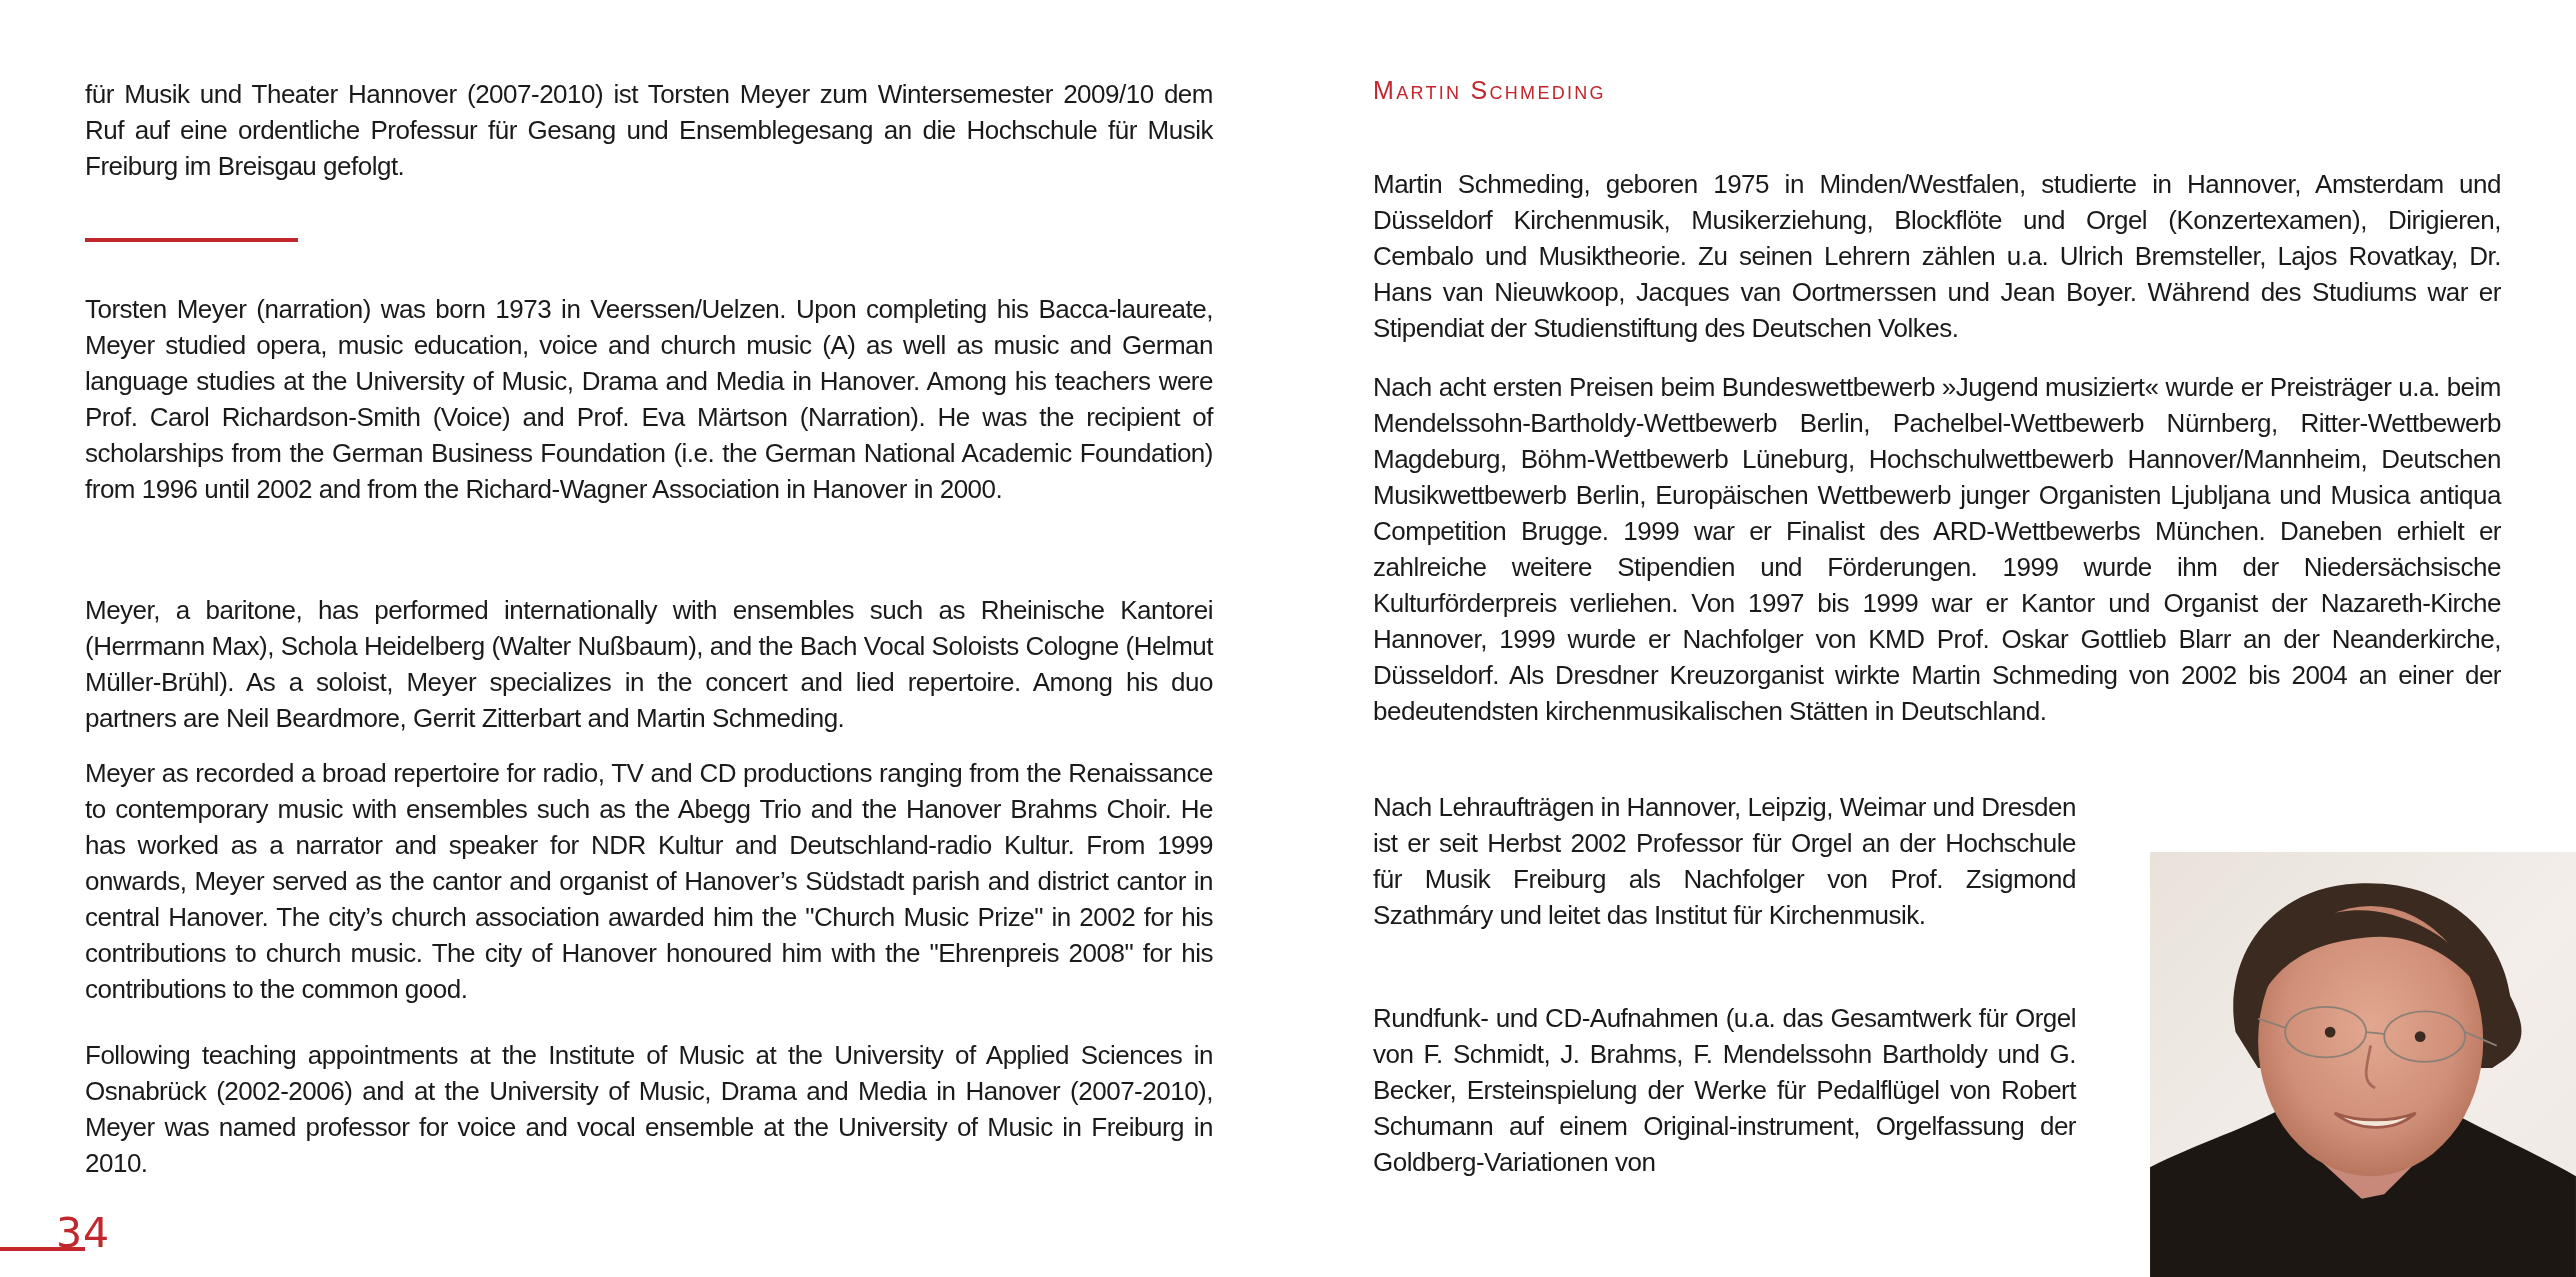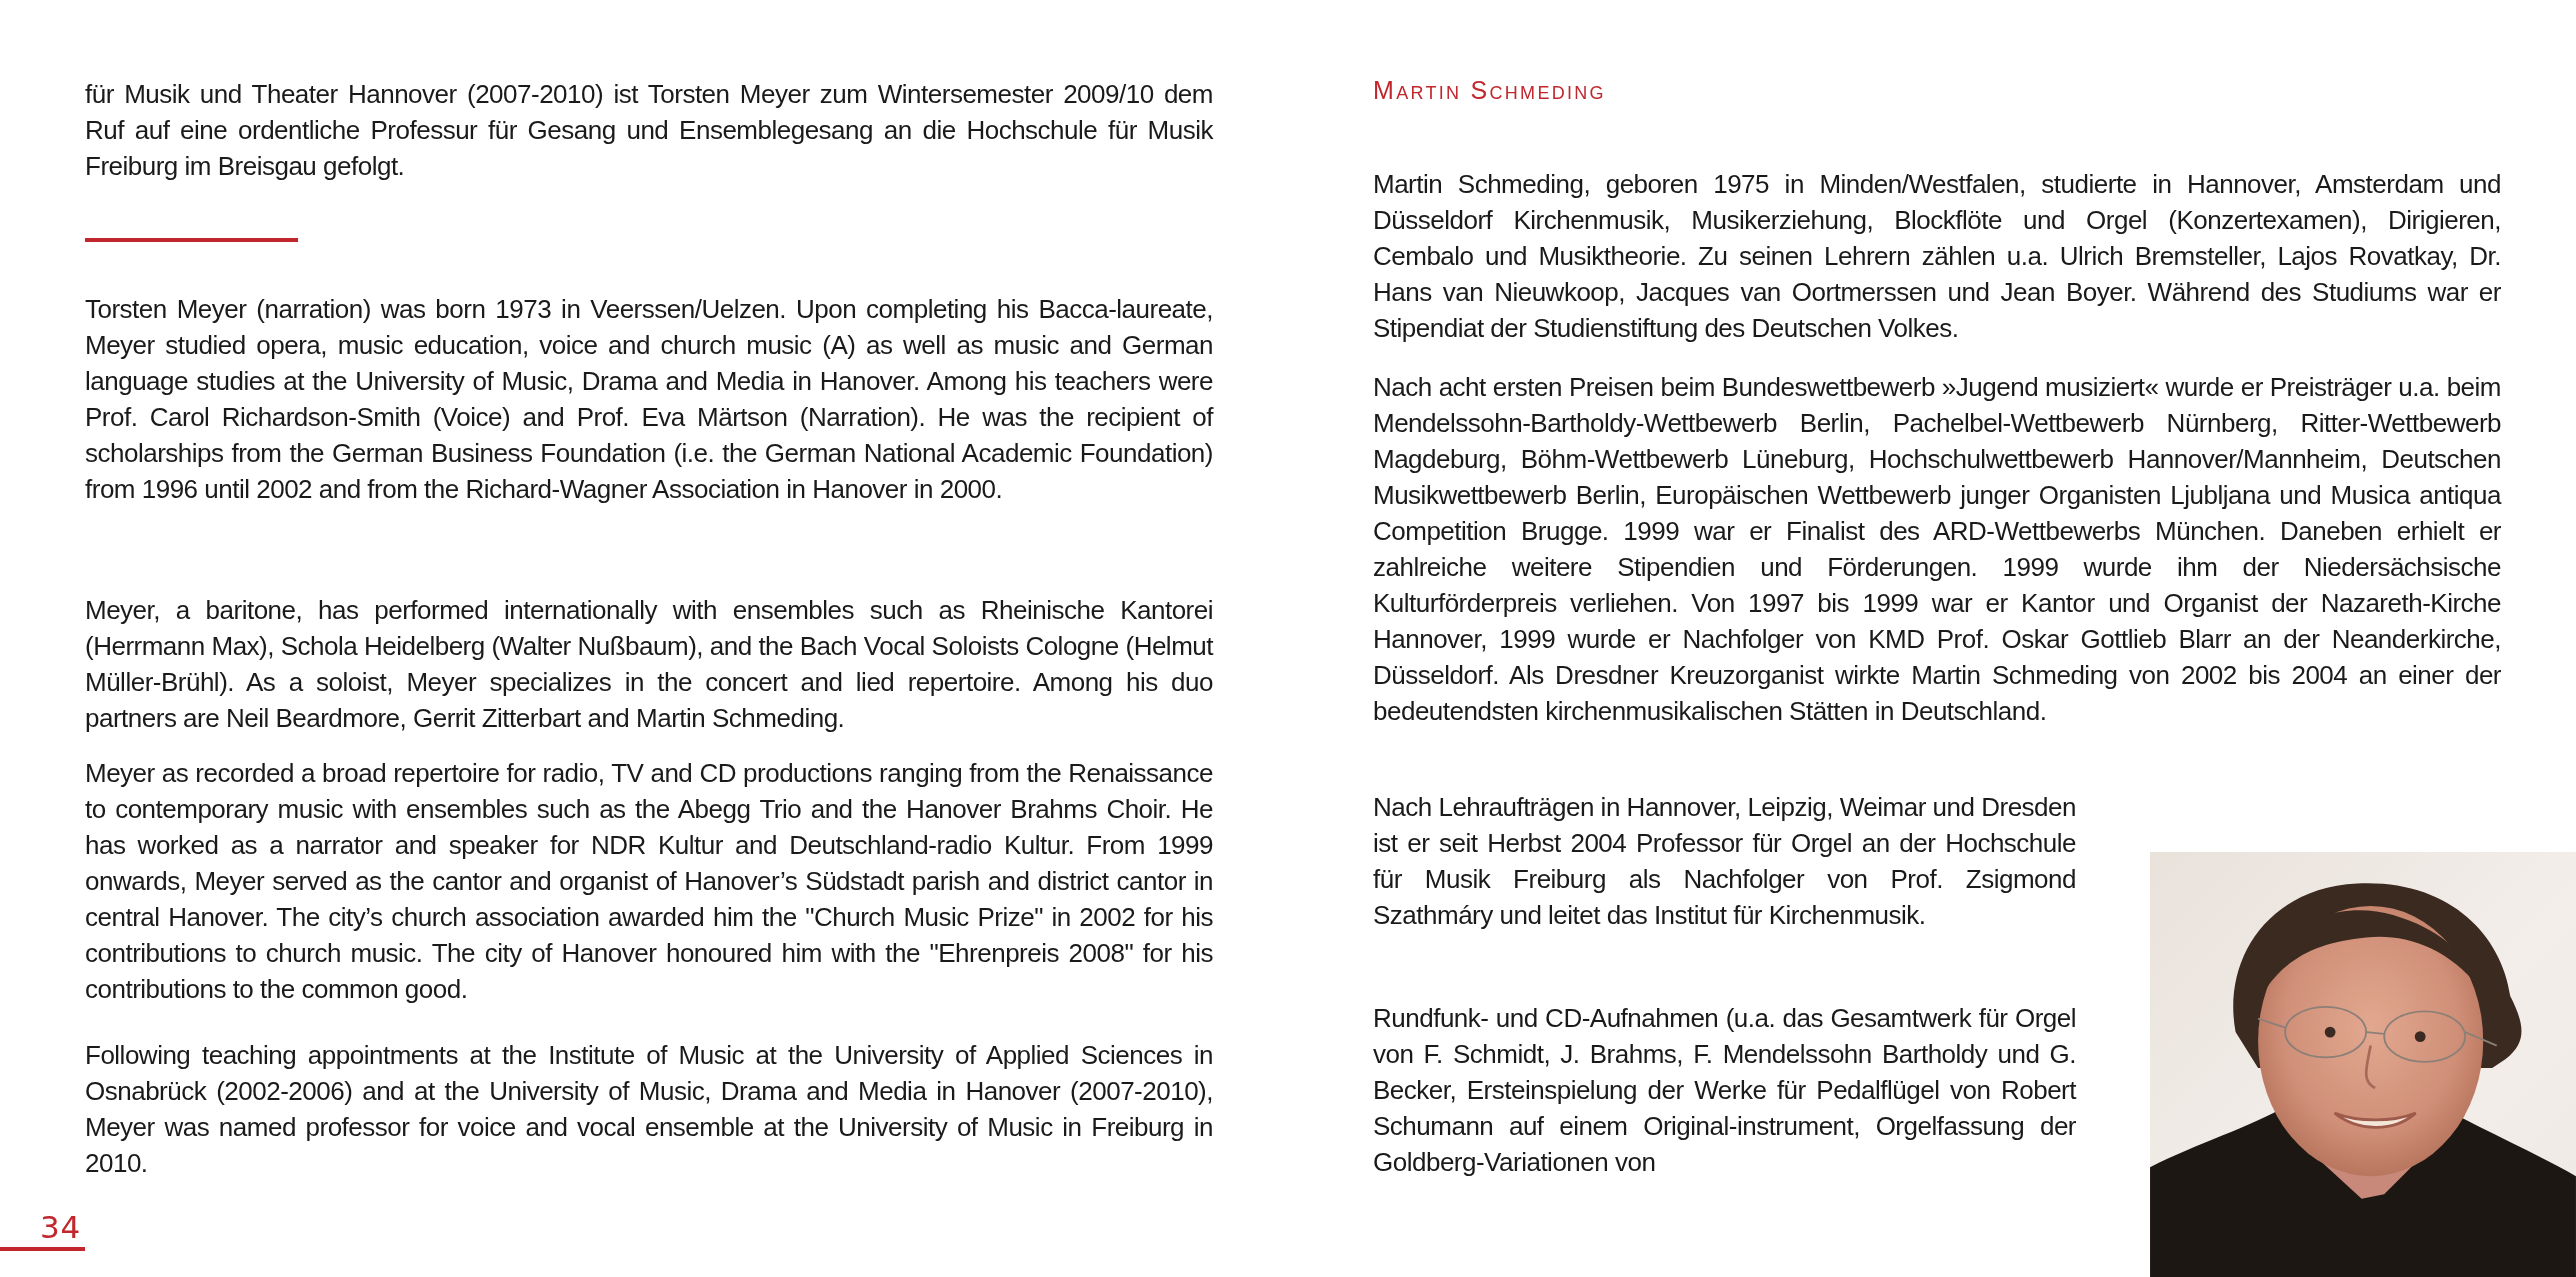--- a/index.html
+++ b/index.html
@@ -16,21 +16,21 @@
   
   .lcol { left: 85px; width: 1128px; }
   #p-de-cont { top: 76px; }
   #p-en-1 { top: 291px; }
   #p-en-2 { top: 592px; }
   #p-en-3 { top: 755px; }
   #p-en-4 { top: 1037px; }
 
   .red-rule { position: absolute; left: 85px; top: 238px; width: 213px; height: 3.6px; background: #c1272d; }
 
-  .page-number { position: absolute; left: 40px; top: 1209px; font-size: 31px; color: #c1272d;
+  .page-number { position: absolute; left: 56px; top: 1209px; font-size: 41px; color: #c1272d;
                  letter-spacing: 0.9px; font-family: "DejaVu Sans", sans-serif; }
   .page-number-rule { position: absolute; left: 0; top: 1247px; width: 85px; height: 3.6px; background: #c1272d; }
 
   
   .section-title { position: absolute; left: 85px; top: 76px; margin: 0; font-size: 25px; color: #c1272d;
                    font-variant: small-caps; font-weight: normal; letter-spacing: 2.3px;
                    font-family: "Liberation Sans", sans-serif; }
   .rcol { left: 85px; width: 1128px; margin-top: 17px; }
   #r-p1 { top: 149px; }
   #r-p2 { top: 352px; }
@@ -55,21 +55,21 @@
 
   <div class="page-number">34</div>
   <div class="page-number-rule"></div>
 </div>
 
 <div class="page page-right">
   <h2 class="section-title">Martin Schmeding</h2>
 
   <p class="para rcol" id="r-p1">Martin Schmeding, geboren 1975 in Minden/Westfalen, studierte in Hannover, Amsterdam und Düsseldorf Kirchenmusik, Musikerziehung, Blockflöte und Orgel (Konzertexamen), Dirigieren, Cembalo und Musiktheorie. Zu seinen Lehrern zählen u.a. Ulrich Bremsteller, Lajos Rovatkay, Dr. Hans van Nieuwkoop, Jacques van Oortmerssen und Jean Boyer. Während des Studiums war er Stipendiat der Studienstiftung des Deutschen Volkes.</p>
   <p class="para rcol" id="r-p2">Nach acht ersten Preisen beim Bundeswettbewerb »Jugend musiziert« wurde er Preisträger u.a. beim Mendelssohn-Bartholdy-Wettbewerb Berlin, Pachelbel-Wettbewerb Nürnberg, Ritter-Wettbewerb Magdeburg, Böhm-Wettbewerb Lüneburg, Hochschulwettbewerb Hannover/Mannheim, Deutschen Musikwettbewerb Berlin, Europäischen Wettbewerb junger Organisten Ljubljana und Musica antiqua Competition Brugge. 1999 war er Finalist des ARD-Wettbewerbs München. Daneben erhielt er zahlreiche weitere Stipendien und Förderungen. 1999 wurde ihm der Niedersächsische Kulturförderpreis verliehen. Von 1997 bis 1999 war er Kantor und Organist der Nazareth-Kirche Hannover, 1999 wurde er Nachfolger von KMD Prof. Oskar Gottlieb Blarr an der Neanderkirche, Düsseldorf. Als Dresdner Kreuzorganist wirkte Martin Schmeding von 2002 bis 2004 an einer der bedeutendsten kirchenmusikalischen Stätten in Deutschland.</p>
-  <p class="para" id="r-p3">Nach Lehraufträgen in Hannover, Leipzig, Weimar und Dresden ist er seit Herbst 2004 Professor für Orgel an der Hochschule für Musik Freiburg als Nachfolger von Prof. Zsigmond Szathmáry und leitet das Institut für Kirchenmusik.</p>
+  <p class="para" id="r-p3">Nach Lehraufträgen in Hannover, Leipzig, Weimar und Dresden ist er seit Herbst 2002 Professor für Orgel an der Hochschule für Musik Freiburg als Nachfolger von Prof. Zsigmond Szathmáry und leitet das Institut für Kirchenmusik.</p>
   <p class="para" id="r-p4">Rundfunk- und CD-Aufnahmen (u.a. das Gesamtwerk für Orgel von F. Schmidt, J. Brahms, F. Mendelssohn Bartholdy und G. Becker, Ersteinspielung der Werke für Pedalflügel von Robert Schumann auf einem Original-instrument, Orgelfassung der Goldberg-Variationen von</p>
 
   <div class="photo" title="Portrait photo of Martin Schmeding with glasses and dark shirt">
     <svg width="426" height="425" viewBox="0 0 473 472">
       <defs>
         <radialGradient id="skin" cx="50%" cy="45%" r="55%">
           <stop offset="0%" stop-color="#e2a88f"></stop>
           <stop offset="70%" stop-color="#d08f78"></stop>
           <stop offset="100%" stop-color="#b9765f"></stop>
         </radialGradient>

